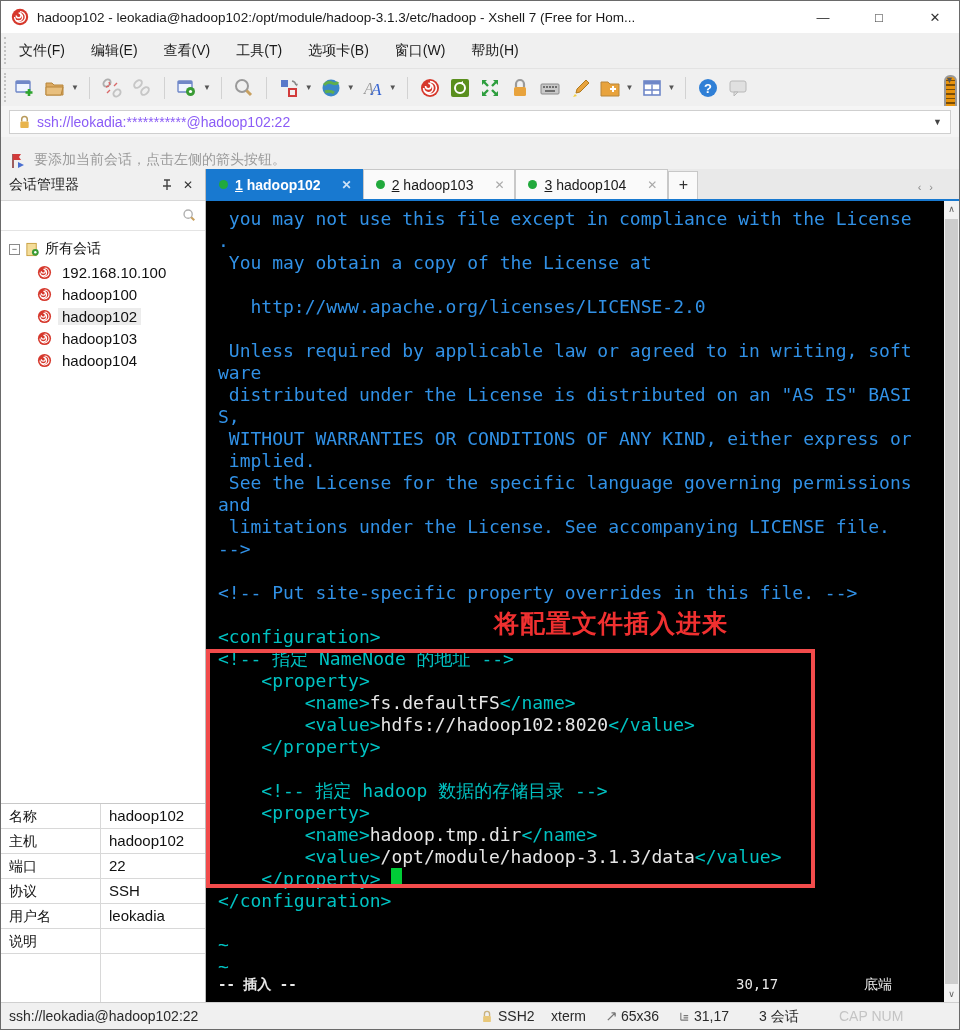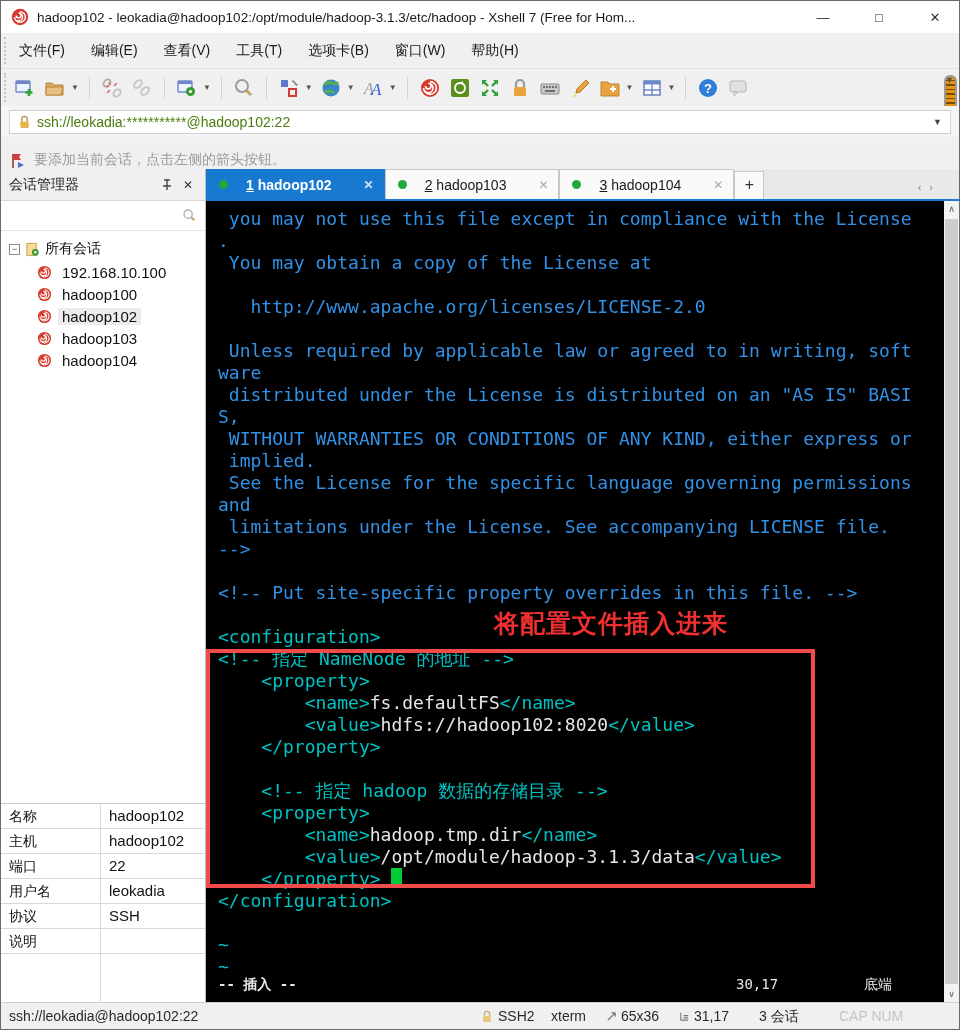--- a/index.html
+++ b/index.html
@@ -22,21 +22,21 @@
   .toolbar { position:absolute; left:0; top:68px; width:100%; height:37px; background:#f0f0f0; display:flex; align-items:center; padding-left:12px; gap:6px; }
   .tb-icon { width:24px; height:24px; display:flex; align-items:center; justify-content:center; }
   .tb-sep { width:1px; height:22px; background:#d2d2d2; margin:0 4px; }
   .dd { font-size:8px; color:#555; margin-left:-2px; }
   .stripe-widget { position:absolute; right:2px; top:6px; width:13px; height:58px; border-radius:6px; background:repeating-linear-gradient(180deg,#e8930c 0 3px,#7a4d05 3px 4.5px); border:2px solid #9a9a9a; }
   .tb-overflow { position:absolute; right:5px; top:74px; font-size:9px; color:#555; }
 
   
   .addressbar { position:absolute; left:0; top:105px; width:100%; height:31px; background:#f5f5f5; display:flex; align-items:center; padding:0 8px; }
   .address-field { flex:1; height:24px; background:#fff; border:1px solid #cfcfcf; display:flex; align-items:center; padding:0 8px; gap:6px; }
-  .address-text { font-size:14px; color:#4d7c0f; flex:1; }
+  .address-text { font-size:14px; color:#8b5cf6; flex:1; }
   .address-dd { font-size:9px; color:#444; }
 
   
   .noticebar { position:absolute; left:0; top:136px; width:100%; height:32px; background:#f0f0f0; display:flex; align-items:flex-end; padding-left:10px; gap:7px; }
   .notice-text { font-size:14px; color:#9b9b9b; }
 
   
   .left-panel { position:absolute; left:0; top:168px; width:205px; bottom:27px; background:#fff; border-right:1px solid #bdbdbd; }
   .sm-header { height:32px; background:#f0f0f0; border-bottom:1px solid #d8d8d8; display:flex; align-items:center; padding:0 8px; }
   .sm-title { font-size:14px; color:#222; flex:1; }
@@ -52,21 +52,21 @@
 
   
   .props { position:absolute; left:0; bottom:0; width:100%; border-top:1px solid #c8c8c8; }
   .prow { display:flex; height:25px; border-bottom:1px solid #d8d8d8; }
   .prow .pl { width:100px; border-right:1px solid #d8d8d8; font-size:14px; color:#111; padding:4px 0 0 8px; }
   .prow .pv { flex:1; font-size:15px; color:#111; padding:3px 0 0 8px; }
   .prow.tall { height:48px; border-bottom:none; }
 
   
   .tabstrip { position:absolute; left:205px; top:168px; right:0; height:32px; background:#e9e9e9; border-bottom:2px solid #1879d0; display:flex; align-items:flex-end; }
-  .tab { height:30px; display:flex; align-items:center; gap:18px; padding:0 10px 0 12px; border:1px solid #c8c8c8; border-bottom:none; background:#fafafa; font-size:14px; color:#1a1a1a; }
+  .tab { height:30px; display:flex; align-items:center; gap:7px; padding:0 10px 0 12px; border:1px solid #c8c8c8; border-bottom:none; background:#fafafa; font-size:14px; color:#1a1a1a; }
   .tab .dot { width:9px; height:9px; border-radius:50%; background:#21a93c; }
   .tab .num { text-decoration:underline; }
   .tab .x { color:#a8a8a8; font-size:12px; margin-left:14px; }
   .tab.active { background:#1879d0; border-color:#1879d0; color:#fff; font-weight:bold; }
   .tab.active .x { color:#cfe3f7; }
   .newtab { width:30px; height:28px; border:1px solid #c8c8c8; border-bottom:none; background:#fafafa; font-size:16px; color:#333; text-align:center; line-height:26px; }
   .tab-nav { position:absolute; right:18px; bottom:6px; font-size:11px; color:#8a8a8a; letter-spacing:8px; }
 
   
   .terminal { position:absolute; left:205px; top:200px; right:15px; bottom:27px; background:#000; overflow:hidden; }
@@ -372,26 +372,26 @@
         </div>
       <div class="prow">
           <span class="pl">主机</span>
           <span class="pv">hadoop102</span>
         </div>
       <div class="prow">
           <span class="pl">端口</span>
           <span class="pv">22</span>
         </div>
       <div class="prow">
+          <span class="pl">协议</span>
+          <span class="pv">SSH</span>
+        </div>
+      <div class="prow">
           <span class="pl">用户名</span>
           <span class="pv">leokadia</span>
-        </div>
-      <div class="prow">
-          <span class="pl">协议</span>
-          <span class="pv">SSH</span>
         </div>
       <div class="prow">
           <span class="pl">说明</span>
           <span class="pv"></span>
         </div>
       <div class="prow tall">
           <span class="pl"></span>
           <span class="pv"></span>
         </div>
     </div>

